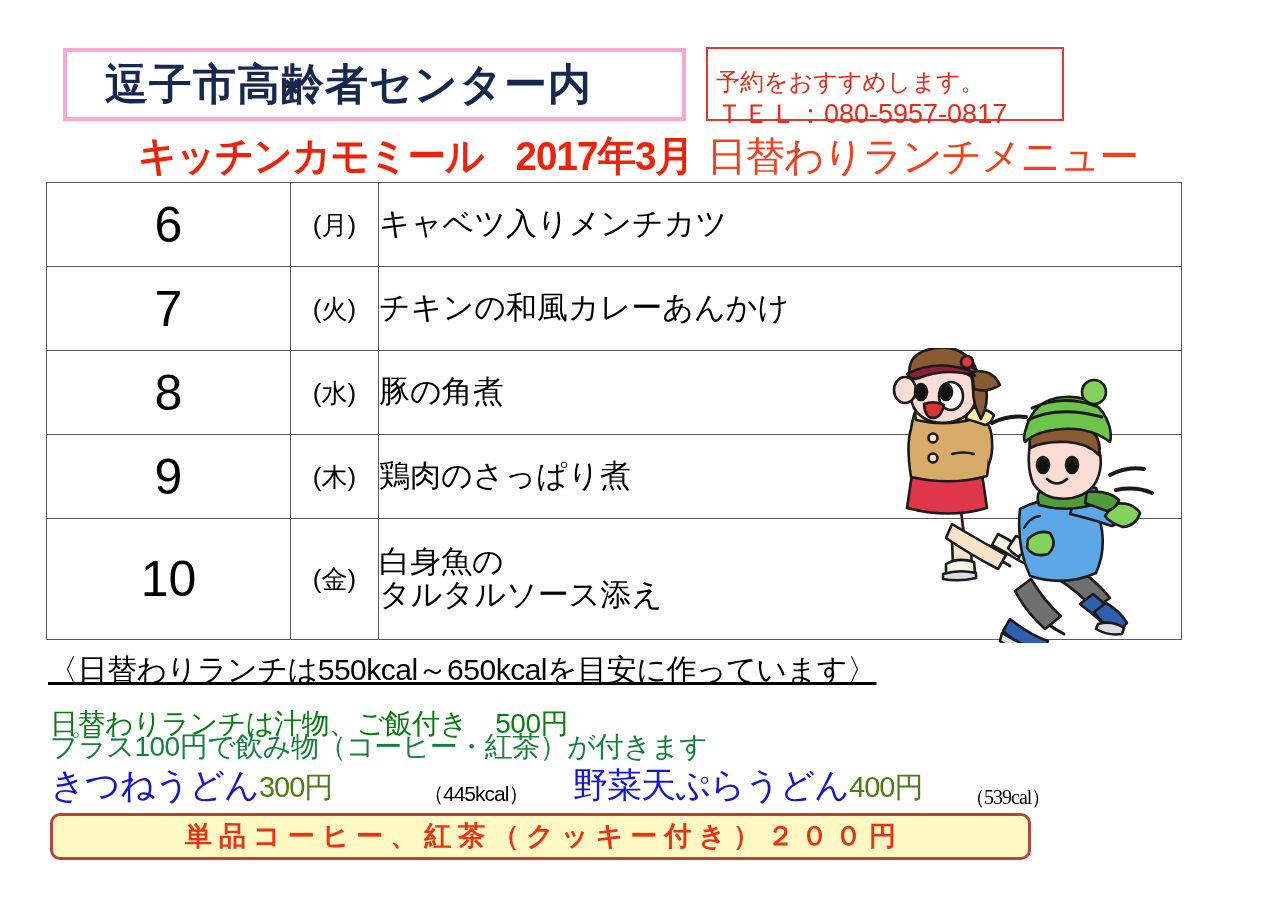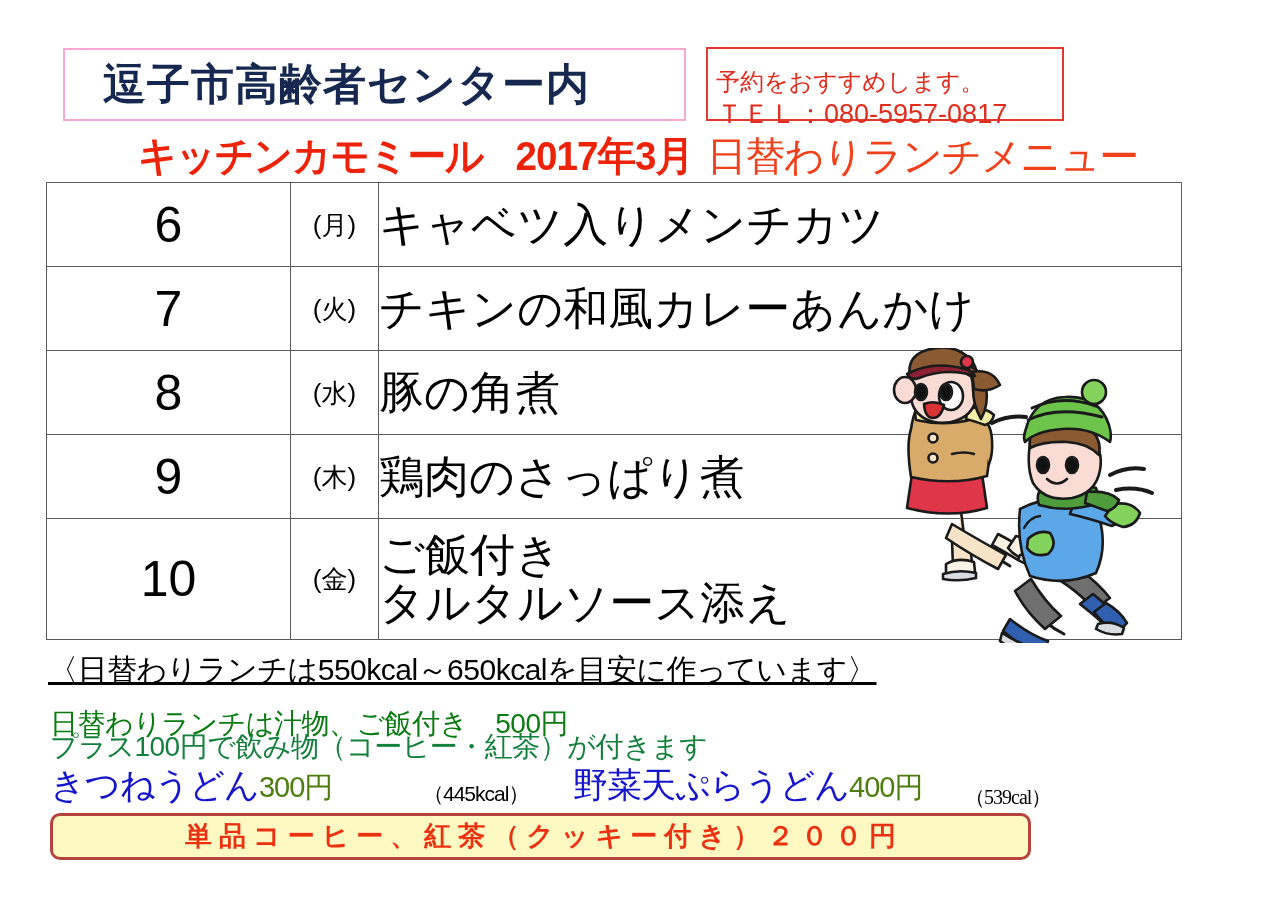--- a/index.html
+++ b/index.html
@@ -22,21 +22,21 @@
   }
 
   
   .center-box {
     position: absolute;
     left: 63px;
     top: 48px;
     width: 623px;
     height: 73px;
     box-sizing: border-box;
-    border: 2px solid #f9a8d4;
+    border: 4px solid #f9a8d4;
     background: #ffffff;
     display: flex;
     align-items: center;
     padding-left: 38px;
   }
   .center-box .txt {
     font-size: 43px;
     font-weight: bold;
     color: #16284f;
     letter-spacing: 1px;
@@ -127,21 +127,21 @@
     color: #000;
     font-weight: normal;
   }
   .cell-wd {
     text-align: center;
     font-size: 26px;
     line-height: 1;
     color: #000;
   }
   .cell-menu {
-    font-size: 45px;
+    font-size: 31px;
     line-height: 1.06;
     color: #000;
     padding-left: 14px;
     letter-spacing: 0px;
     white-space: nowrap;
   }
   .cell-menu .l2 { display: block; }
 
   .r1 td, .r2 td, .r3 td, .r4 td { height: 83px; }
   .r5 td { height: 120px; }
@@ -311,21 +311,21 @@
         <td class="col-day cell-day">9</td>
         <td class="col-wd cell-wd">(木)</td>
         <td class="col-menu cell-menu">
           <span>鶏肉のさっぱり煮</span>
         </td>
       </tr>
       <tr class="r5">
         <td class="col-day cell-day">10</td>
         <td class="col-wd cell-wd">(金)</td>
         <td class="col-menu cell-menu">
-          <span class="l2">ご飯付き</span>
+          <span class="l2">白身魚の</span>
           <span class="l2">タルタルソース添え</span>
         </td>
       </tr>
     </tbody>
   </table>
 
   <svg class="skaters" viewBox="0 0 304 295" aria-hidden="true">
     <g stroke="#1a1a1a" stroke-width="2.6" stroke-linejoin="round" stroke-linecap="round" fill="none">
 
       <path d="M112 75 q16 -8 34 -6" stroke-width="4" transform="translate(0,0)"></path>

